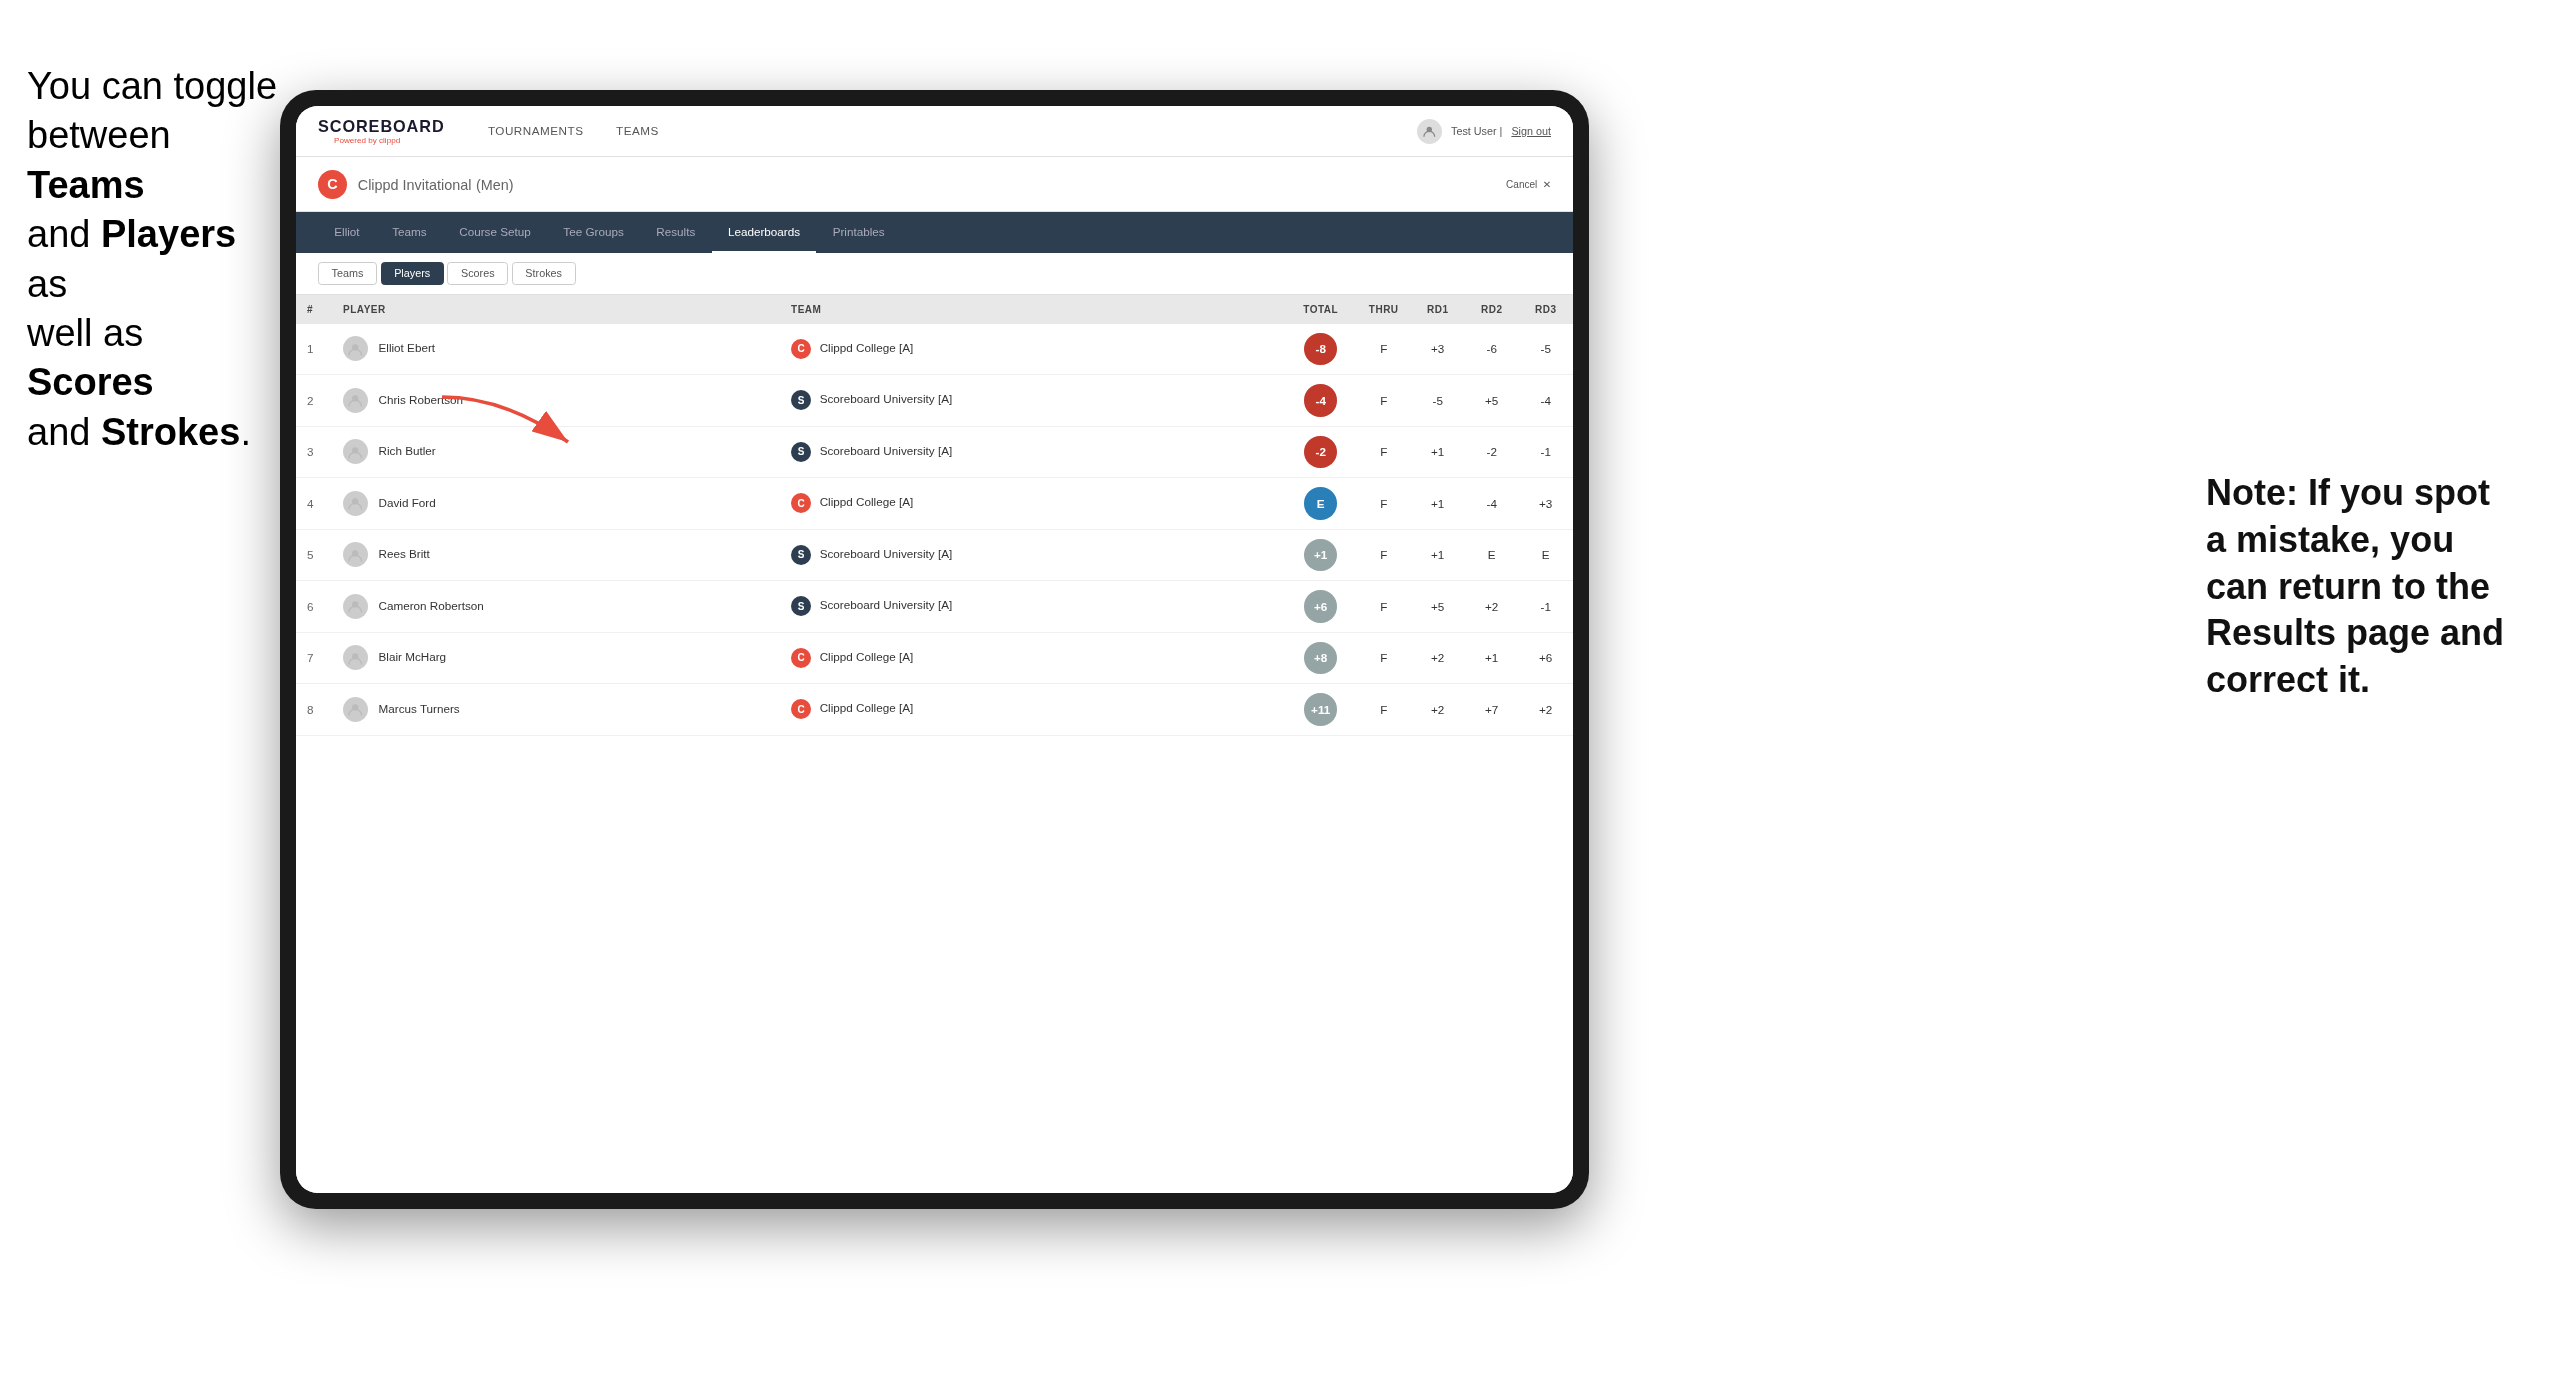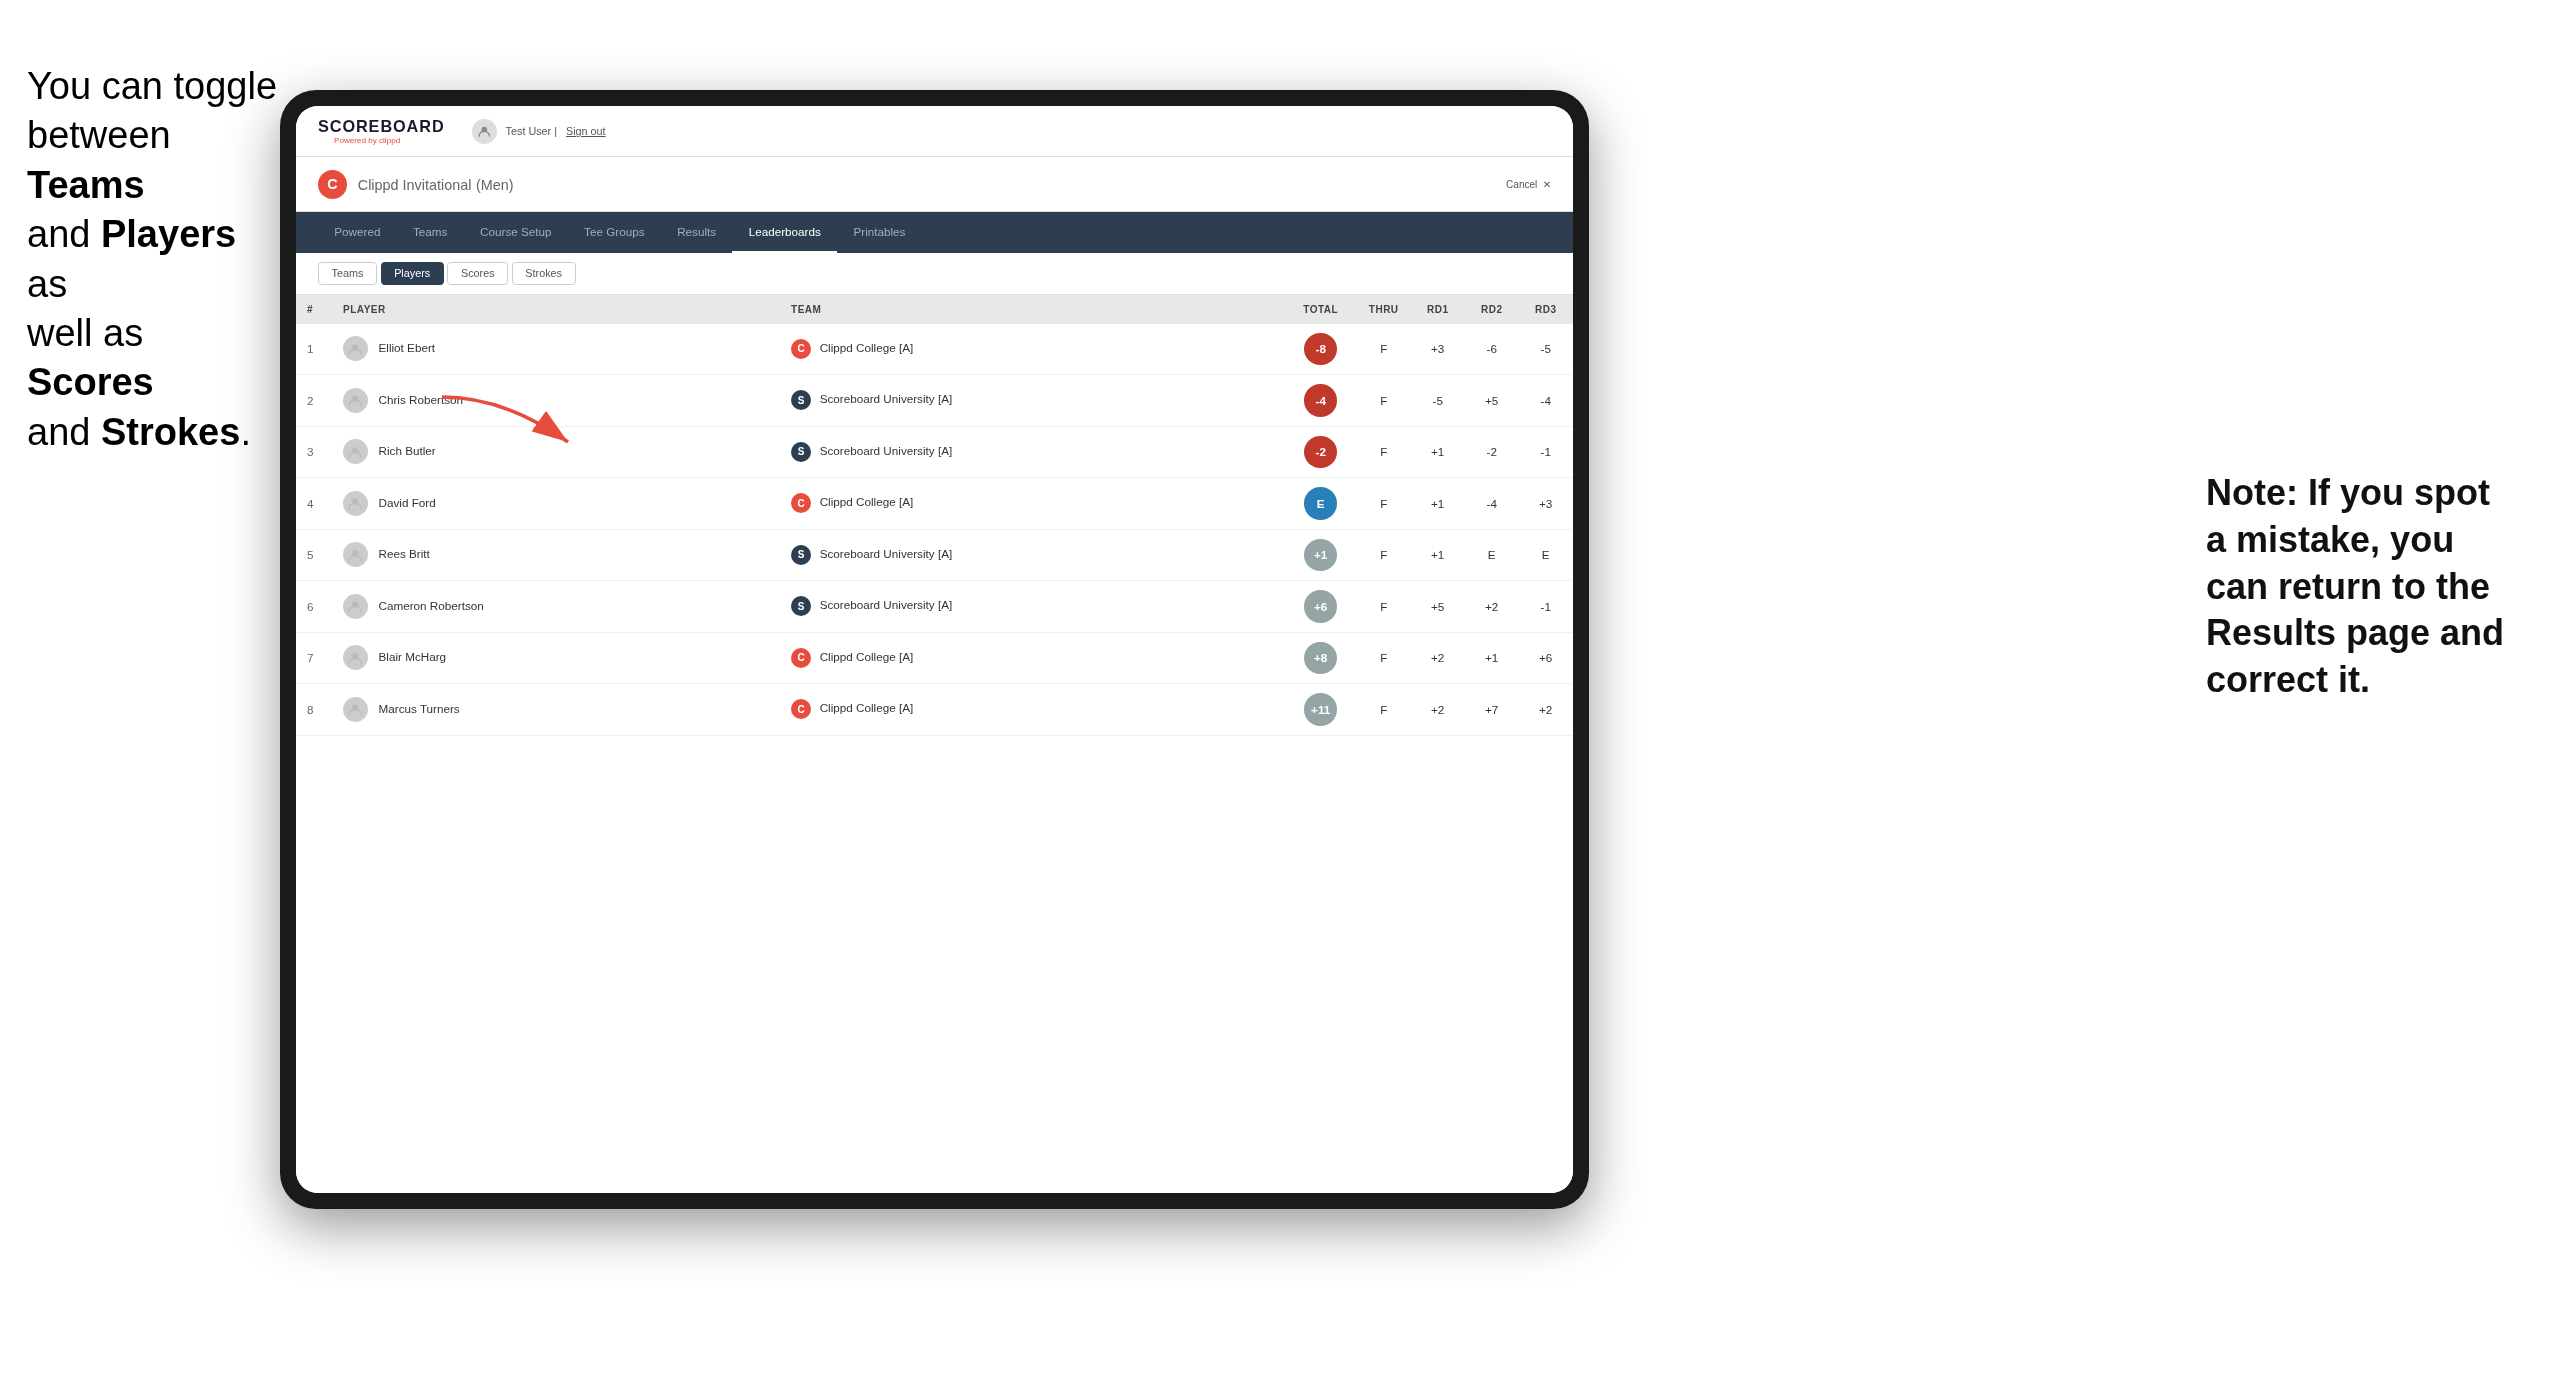--- a/index.html
+++ b/index.html
@@ -317,20 +317,24 @@
 <div class="tablet-frame">
   <div class="tablet-screen">
 
     <div class="top-nav">
       <div class="logo-area">
         <span class="logo-text">SCOREBOARD</span>
         <span class="logo-sub">
           <span>Powered by </span><span style="color:#e74c3c">clippd</span>
         </span>
       </div>
+      <div class="nav-links">
+        <div class="nav-link">TOURNAMENTS</div>
+        <div class="nav-link">TEAMS</div>
+      </div>
       <div class="nav-right">
         <div class="user-icon-circle">
           <svg width="12.6" height="12.6" viewBox="0 0 14 14" fill="none">
             <circle cx="7" cy="5" r="3" fill="#888"></circle>
             <path d="M1 13c0-3.314 2.686-6 6-6s6 2.686 6 6" stroke="#888" stroke-width="1.5" fill="none"></path>
           </svg>
         </div>
         <span>Test User |</span>
         <span style="color:#555;cursor:pointer;text-decoration:underline;font-size:10.8px;">Sign out</span>
       </div>
@@ -342,21 +346,21 @@
         <span>Clippd Invitational</span>
         <span>(Men)</span>
       </span>
       <div class="cancel-btn">
         <span>Cancel</span>
         <span>✕</span>
       </div>
     </div>
 
     <div class="tabs-bar">
-      <div class="tab-item">Powered</div>
+      <div class="tab-item">Elliot</div>
       <div class="tab-item">Teams</div>
       <div class="tab-item">Course Setup</div>
       <div class="tab-item">Tee Groups</div>
       <div class="tab-item">Results</div>
       <div class="tab-item active">Leaderboards</div>
       <div class="tab-item">Printables</div>
     </div>
 
     <div class="sub-tabs">
       <button class="sub-tab">Teams</button>

